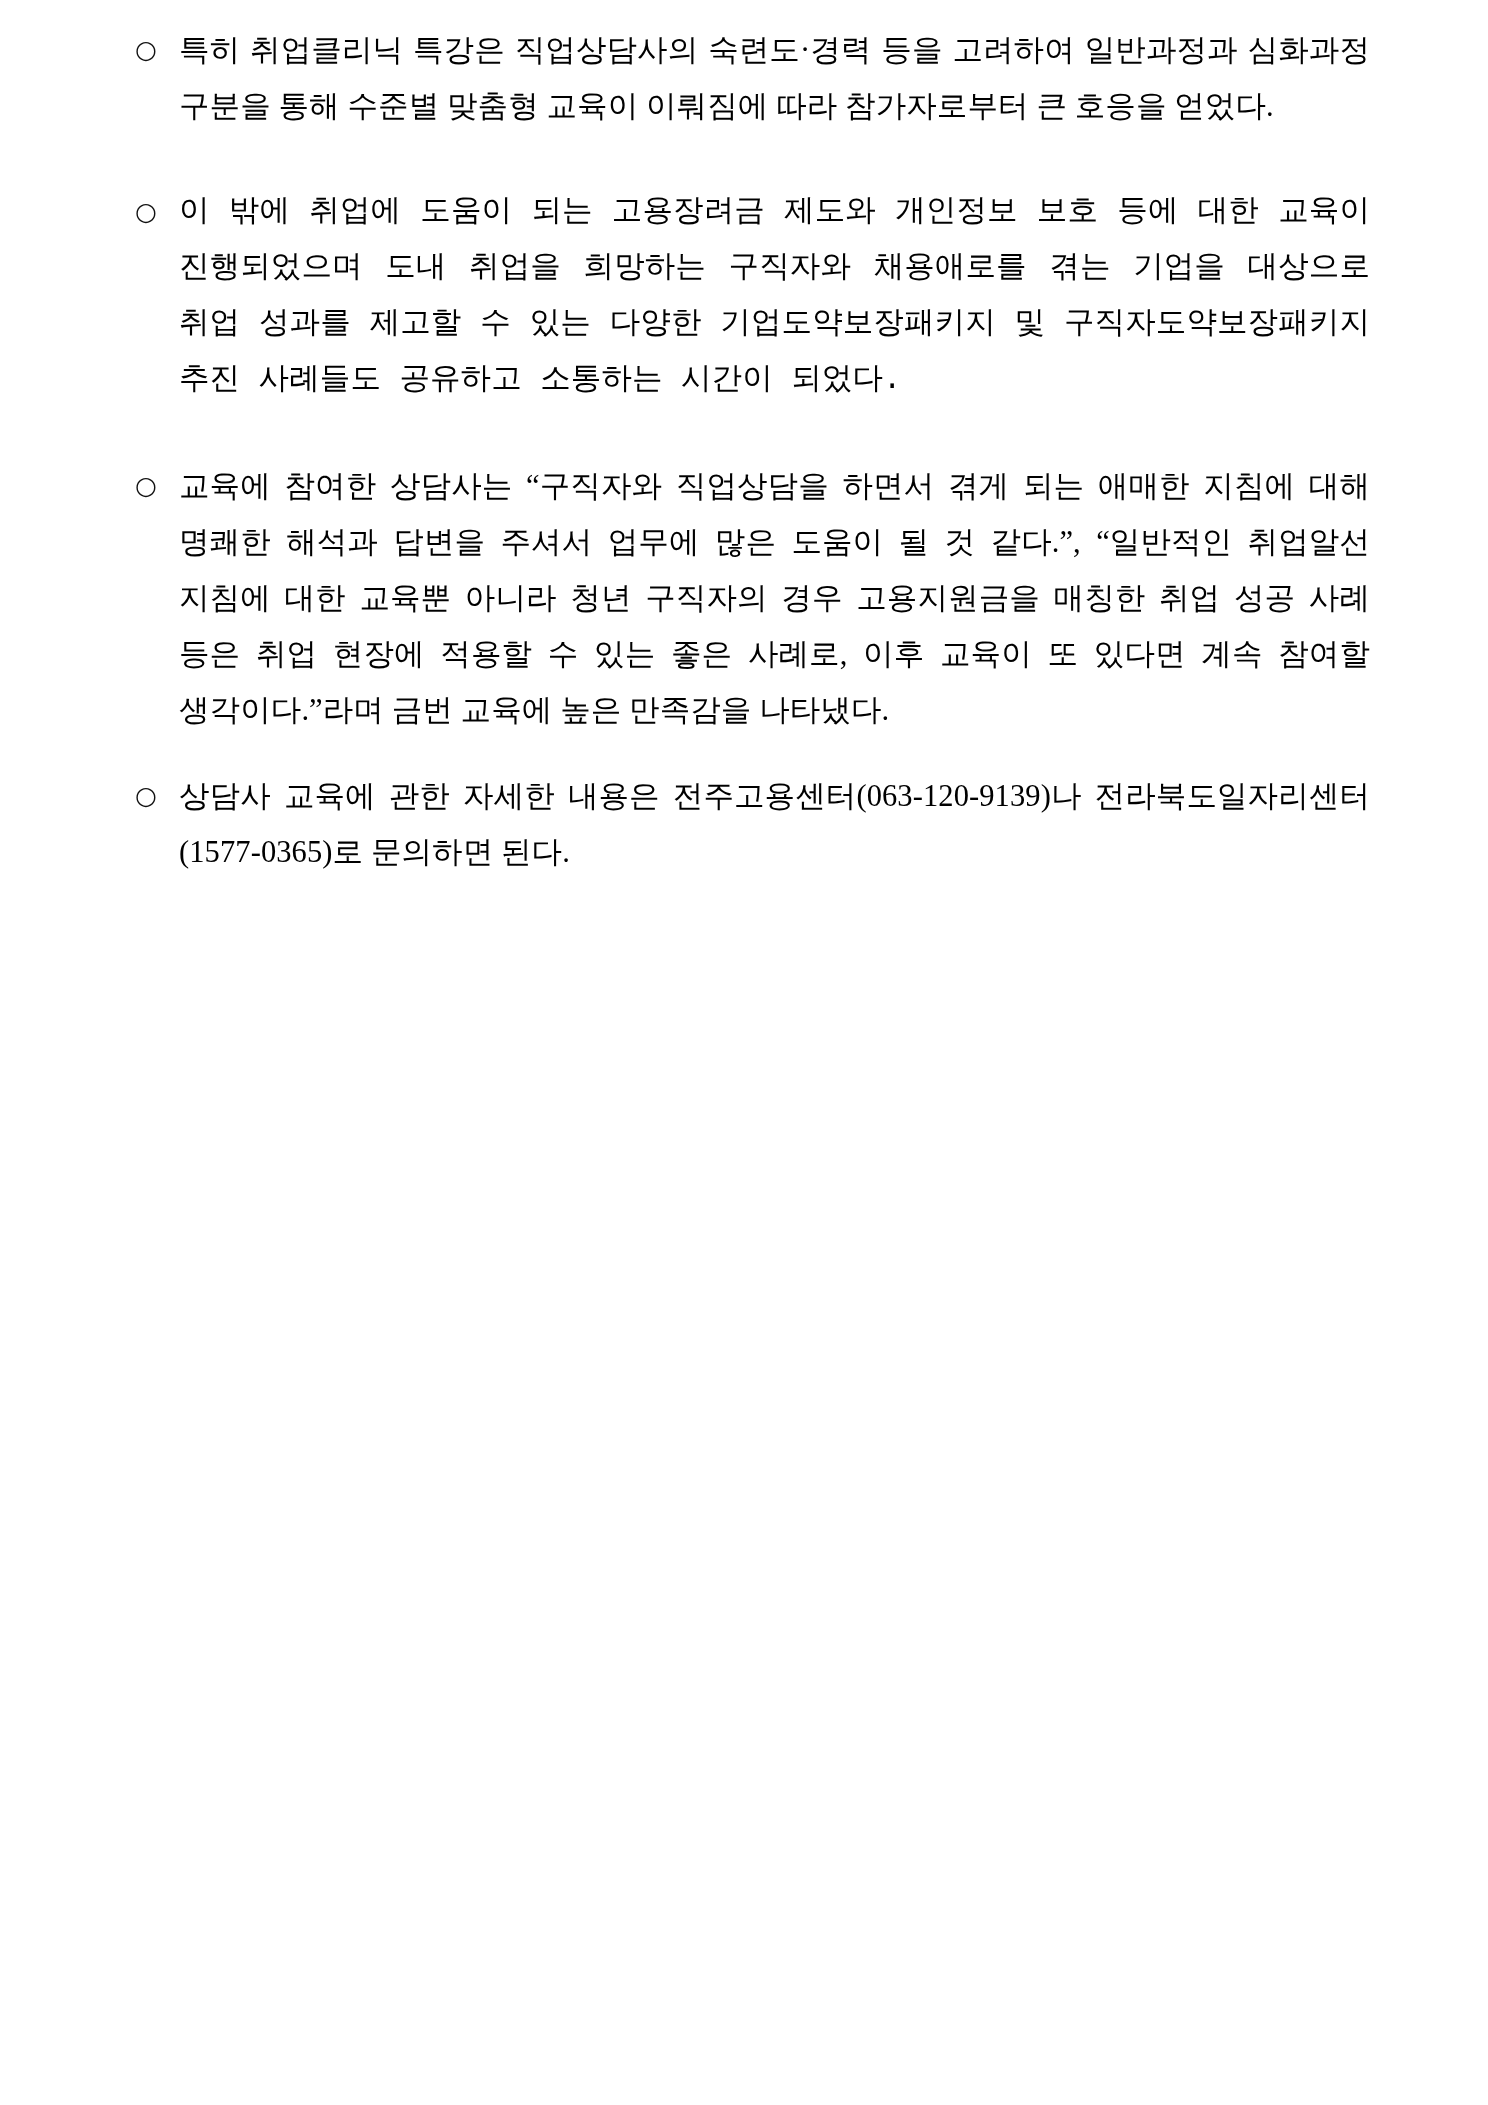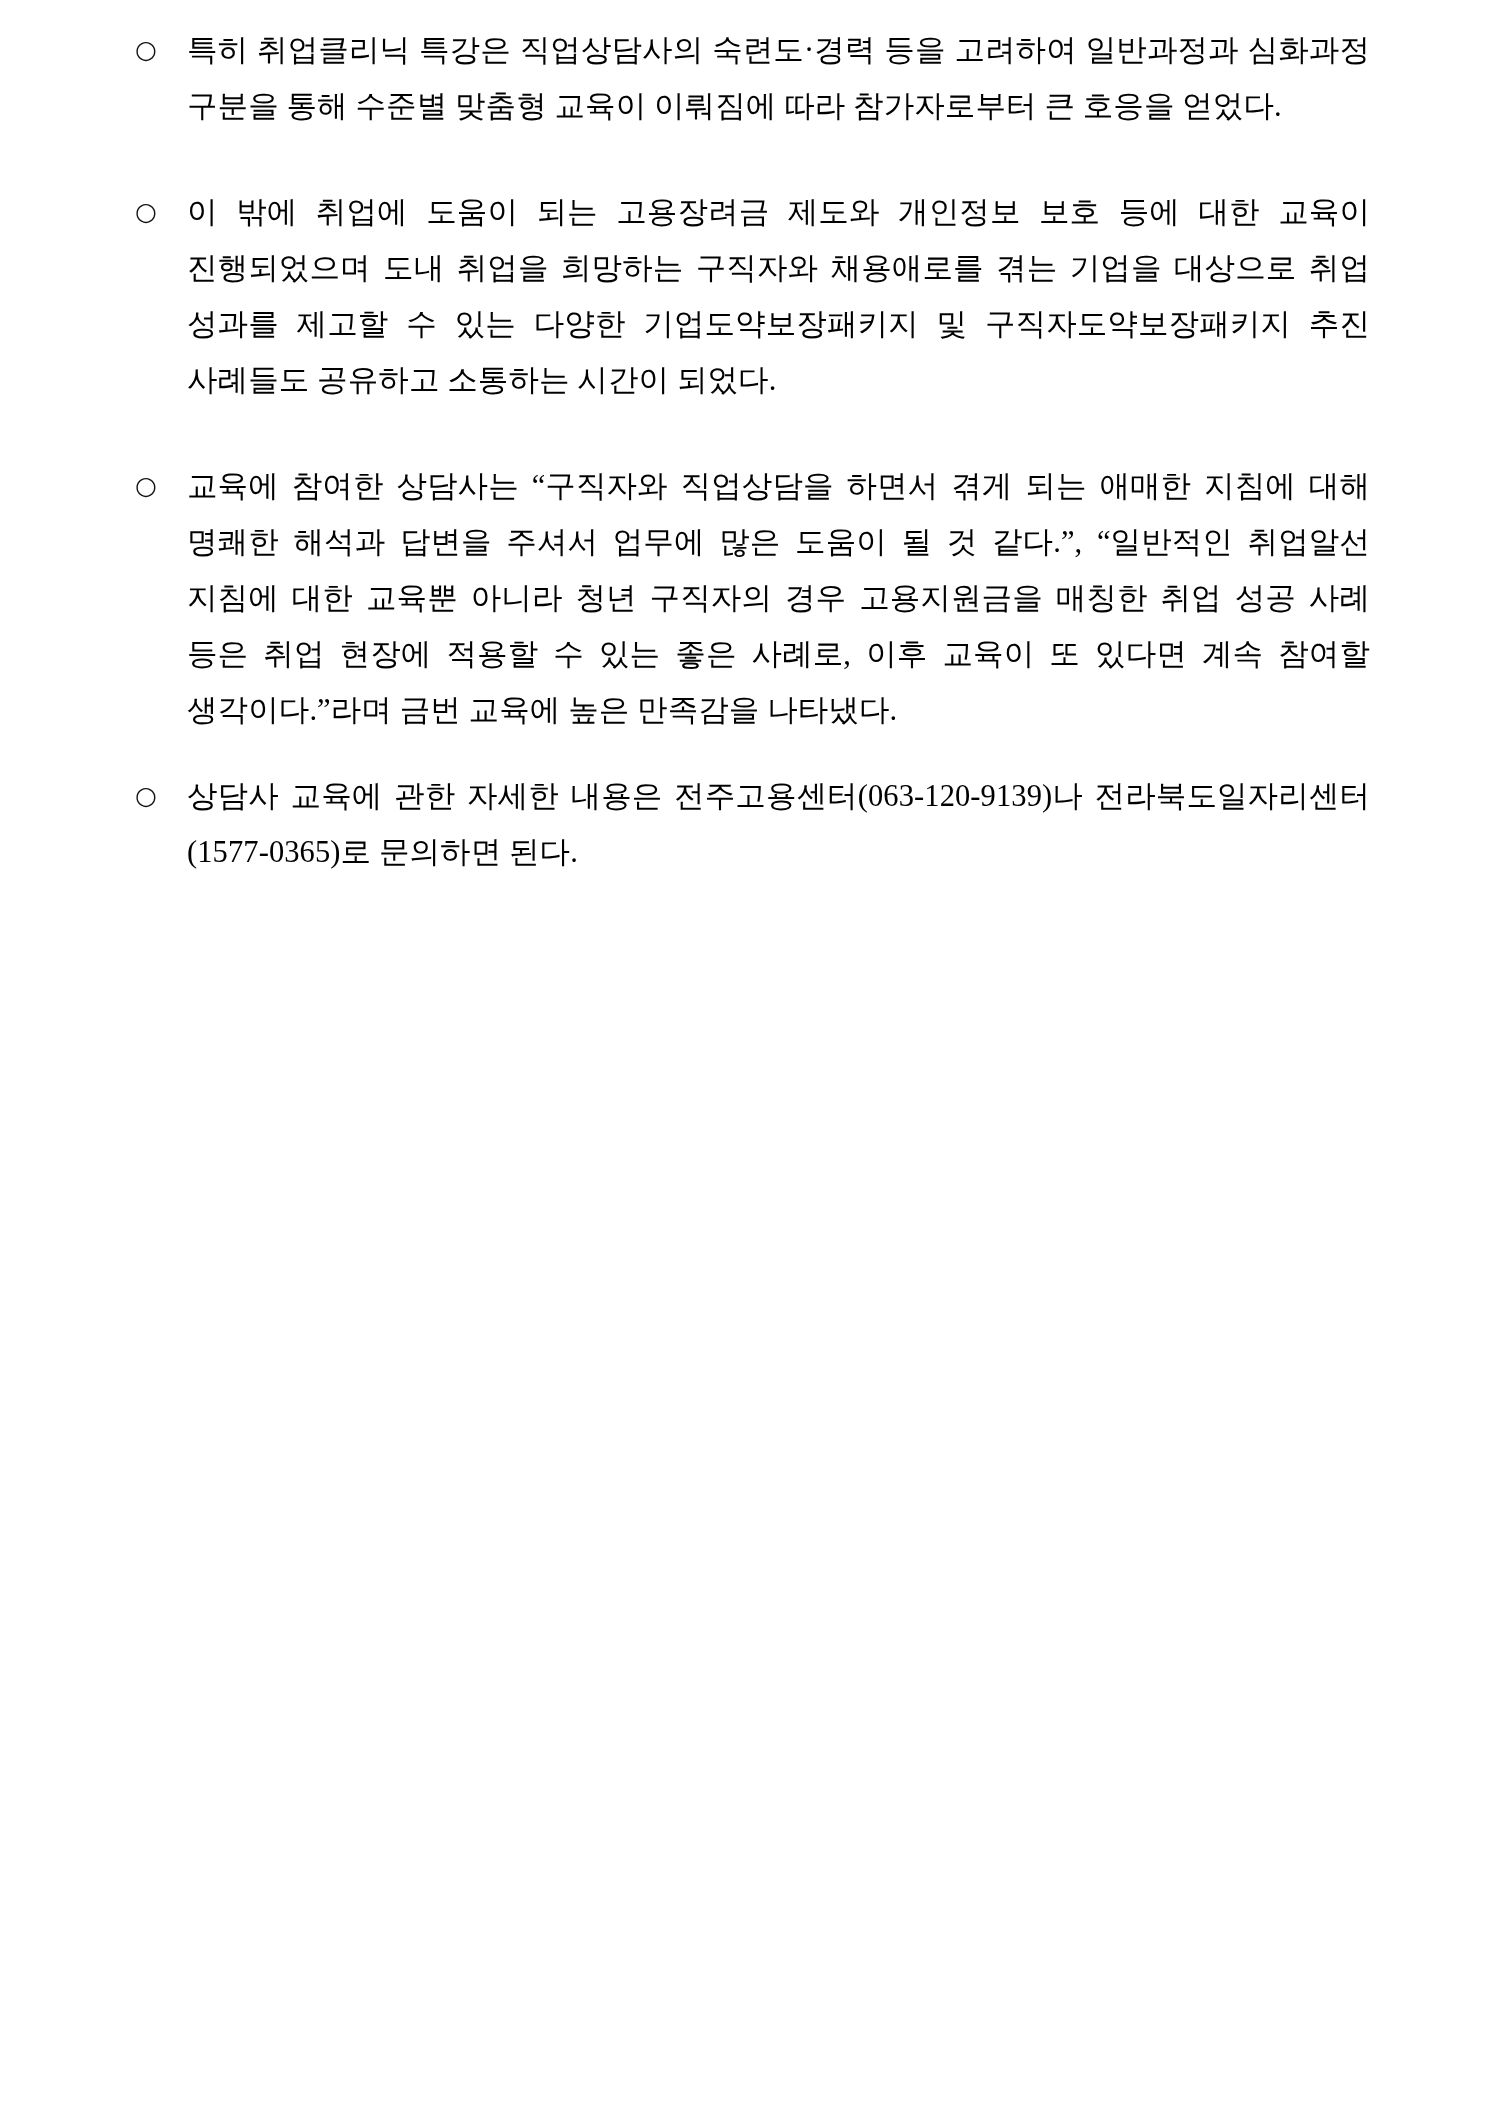--- a/index.html
+++ b/index.html
@@ -36,28 +36,27 @@
     font-family: "DejaVu Sans", sans-serif;
   }
   .body-text {
     flex: 1 1 auto;
     font-size: 30.5px;
     line-height: 56px;
     text-align: justify;
     text-justify: inter-character;
     word-break: keep-all;
     letter-spacing: 0.1px;
-    margin-left: 8px;
   }
   .para.p1 { margin-bottom: 50px; }
   .para.p2 { margin-bottom: 50px; }
   .para.p3 { margin-bottom: 30px; }
   .para.p4 { margin-bottom: 0; }
   .para.p1 .body-text { width: 1098px; }
-  .para.p2 .body-text { width: 1098px; }
+  .para.p2 .body-text { width: 1098px; font-family: Liberation Mono, monospace; }
   .para.p3 .body-text { width: 1098px; }
   .para.p4 .body-text { width: 1098px; }
 </style>
 </head>
 <body>
 
 <div class="page">
 
   <div class="para p1">
     <span class="bullet">○</span>

